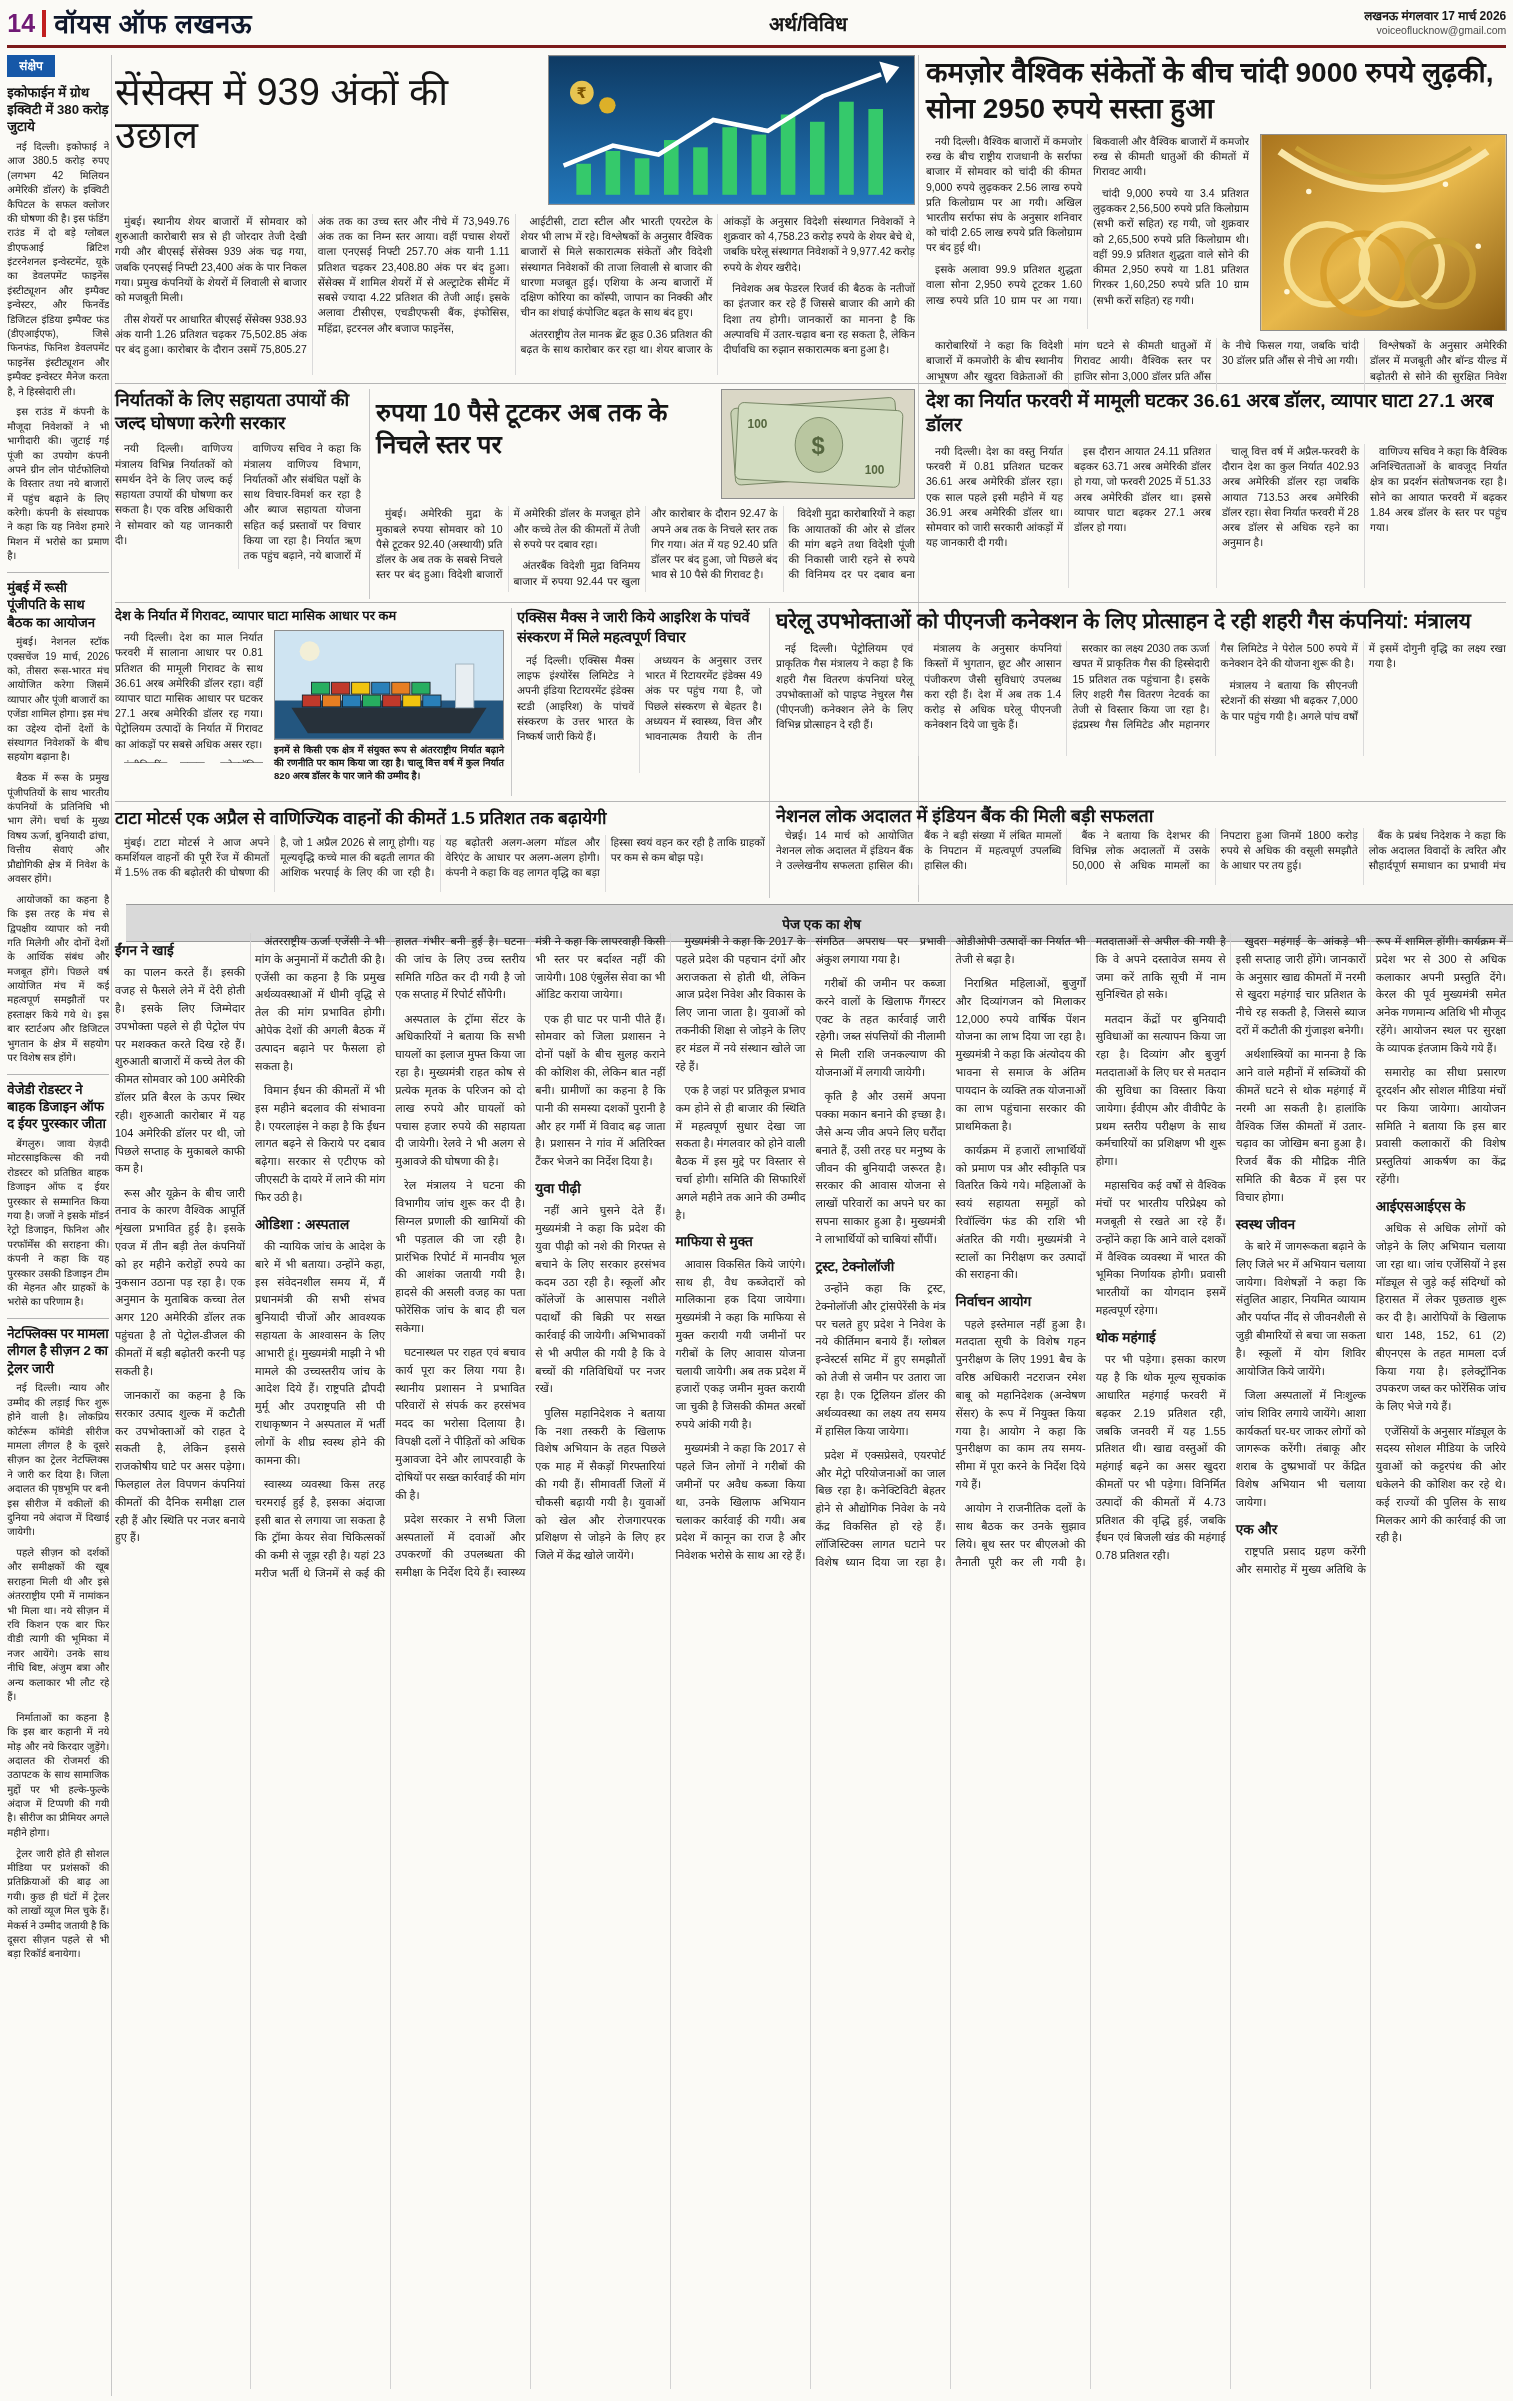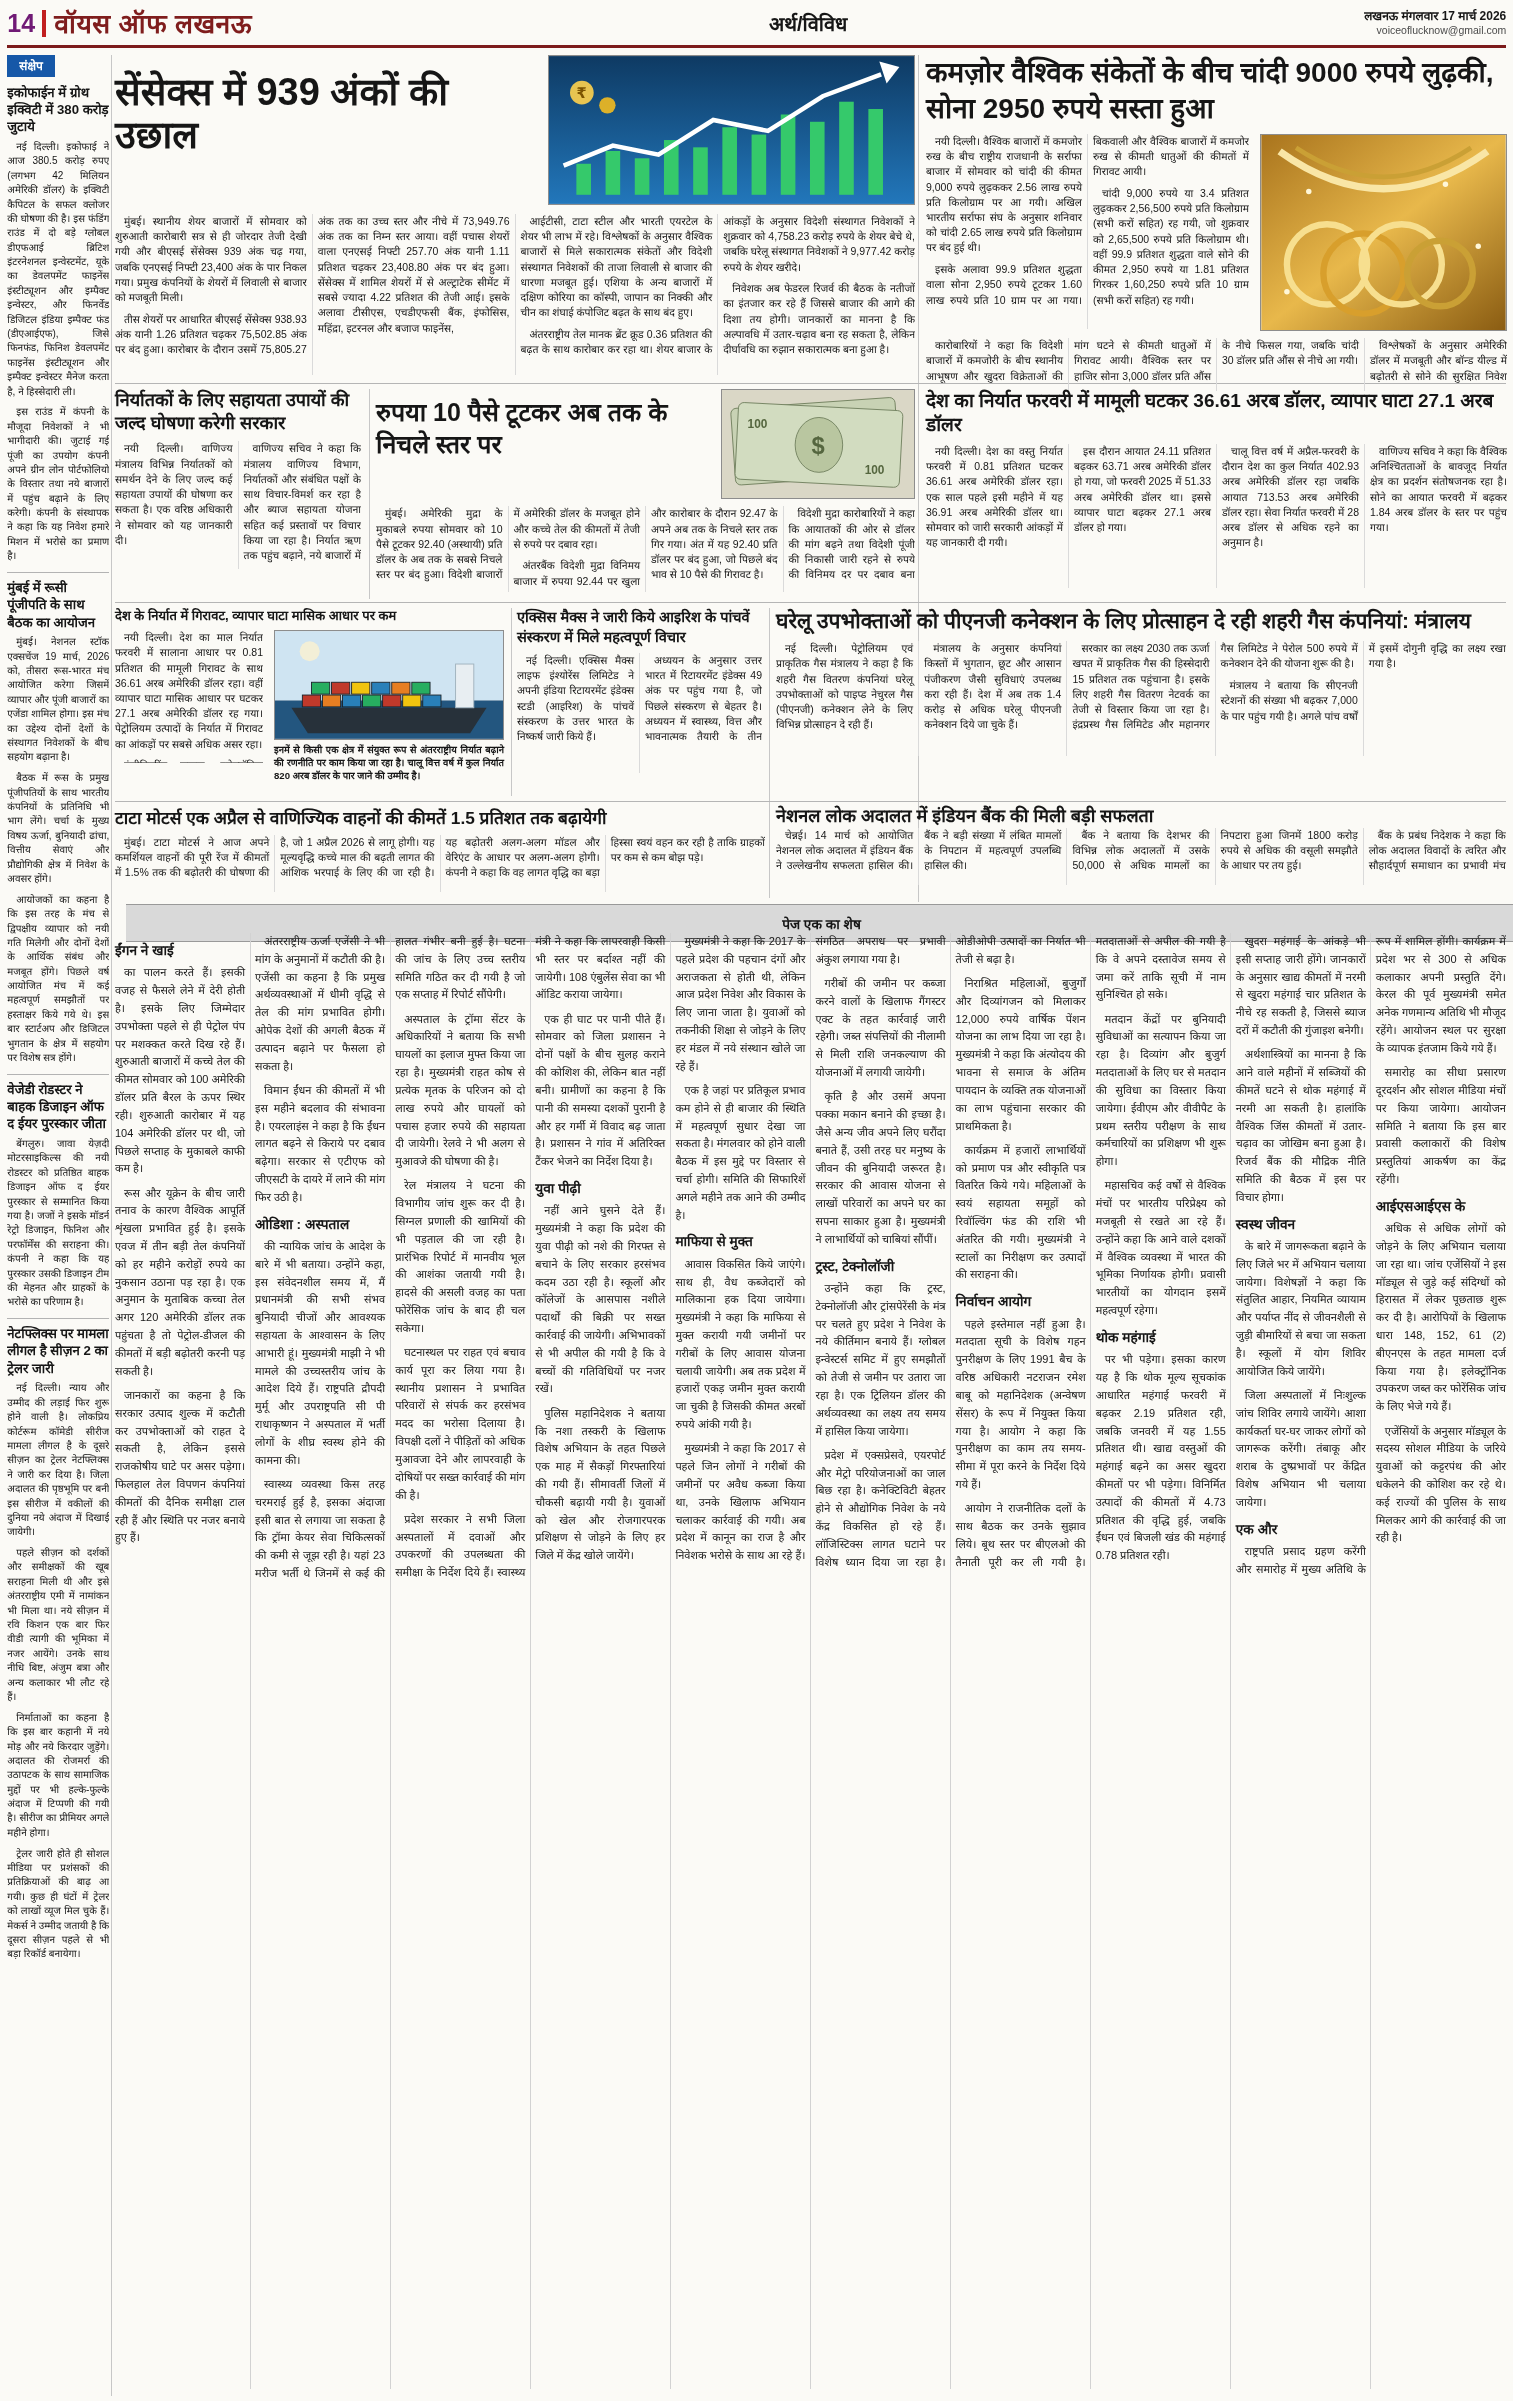--- a/index.html
+++ b/index.html
@@ -6,27 +6,27 @@
   body{width:1513px;height:2401px;position:relative;overflow:hidden;
        font-family:"Liberation Sans","DejaVu Sans",sans-serif;background:#fbfaf6;color:#161616;}
   .abs{position:absolute;}
   .hline{position:absolute;height:0.9px;background:#b5b5b5;}
   .vline{position:absolute;width:0.9px;background:#c7c7c7;}
   
   .header{display:flex;align-items:center;justify-content:space-between;border-bottom:3.7px solid #7c1b1b;padding-bottom:3.7px;}
   .header-left{display:flex;align-items:center;}
   .pagenum{font-size:25px;font-weight:bold;color:#701a75;}
   .red-bar{width:4.6px;height:27px;background:#c11f1f;margin:0 8.2px 0 6.4px;}
-  .masthead{font-size:26.5px;font-weight:bold;color:#7f1d1d;letter-spacing:0.5px;}
+  .masthead{font-size:26.5px;font-weight:bold;color:#0f172a;letter-spacing:0.5px;}
   .section-title{font-size:20px;font-weight:bold;}
   .header-right{text-align:right;line-height:1.3;}
   .header-date{font-size:12px;font-weight:bold;}
   .header-email{font-size:10.5px;color:#4a4a4a;}
   
-  .headline-xl{font-size:38px;line-height:1.12;font-weight:bold;}
+  .headline-xl{font-size:38px;line-height:1.12;font-weight:normal;}
   .headline-lg{font-size:28px;line-height:1.28;font-weight:bold;}
   .headline-md{font-size:18px;line-height:1.28;font-weight:bold;}
   .headline-sm{font-size:13.7px;line-height:1.35;font-weight:bold;}
   .body-text{font-size:10.5px;line-height:1.45;text-align:justify;margin:0 0 6.4px;text-indent:9px;}
   .sub-head{font-size:13.7px;font-weight:bold;line-height:1.3;margin:9px 0 4.6px;break-after:avoid;}
   .cols{column-gap:11px;column-rule:0.9px solid #dadada;overflow:hidden;}
   .cols-2{column-count:2;}
   .cols-4{column-count:4;}
   .cols-5{column-count:5;}
   .photo{border:0.9px solid #8d8d8d;background:#ddd;flex:none;line-height:0;}

